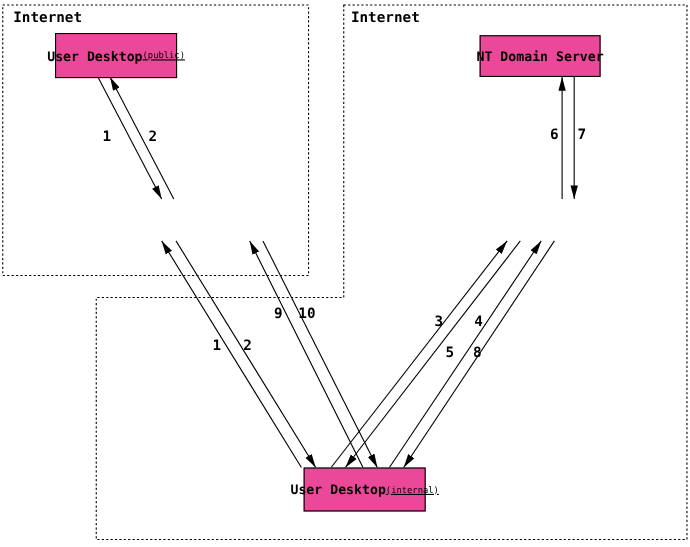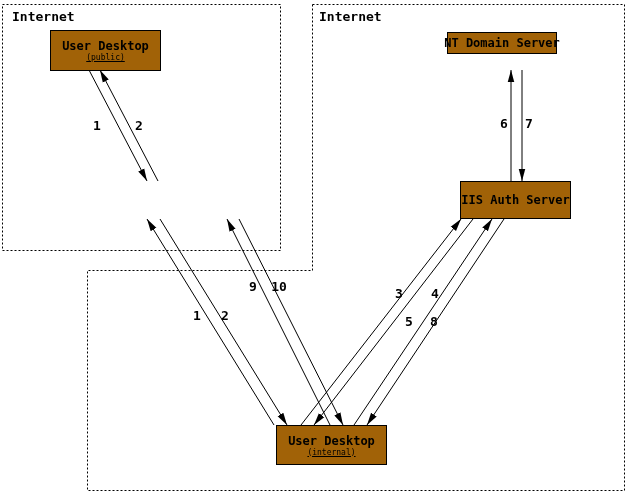--- a/index.html
+++ b/index.html
@@ -25,23 +25,23 @@
     position: absolute;
     font-weight: bold;
     font-size: 13px;
     line-height: 13px;
     white-space: nowrap;
   }
   .node {
     position: absolute;
     box-sizing: border-box;
     border: 1px solid #000000;
-    background: #a16207;
+    background: #ec4899;
     display: flex;
-    flex-direction: column;
+    flex-direction: row;
     align-items: center;
     justify-content: center;
   }
   .node-title {
     font-weight: bold;
     font-size: 12px;
     line-height: 14px;
     white-space: nowrap;
   }
   .node-sub {
@@ -95,27 +95,24 @@
 
   <div class="region-label" style="left:12px; top:10px;text-align:right;">Internet</div>
   <div class="region-label" style="left:319px; top:10px;">Internet</div>
 
   <div class="node" style="left:50px; top:30px; width:111px; height:41px;">
     <div class="node-title">User Desktop</div>
     <div class="node-sub">(public)</div>
   </div>
 
 
-  <div class="node" style="left:447px; top:32px; width:110px; height:22px;">
+  <div class="node" style="left:436px; top:32px; width:110px; height:38px;">
     <div class="node-title">NT Domain Server</div>
   </div>
 
-  <div class="node" style="left:460px; top:181px; width:111px; height:38px;">
-    <div class="node-title">IIS Auth Server</div>
-  </div>
 
   <div class="node" style="left:276px; top:425px; width:111px; height:40px;">
     <div class="node-title">User Desktop</div>
     <div class="node-sub">(internal)</div>
   </div>
 
   <span class="flow-label" style="left:97px;  top:125px;">1</span>
   <span class="flow-label" style="left:139px; top:125px;">2</span>
   <span class="flow-label" style="left:504px; top:123px;">6</span>
   <span class="flow-label" style="left:529px; top:123px;">7</span>

